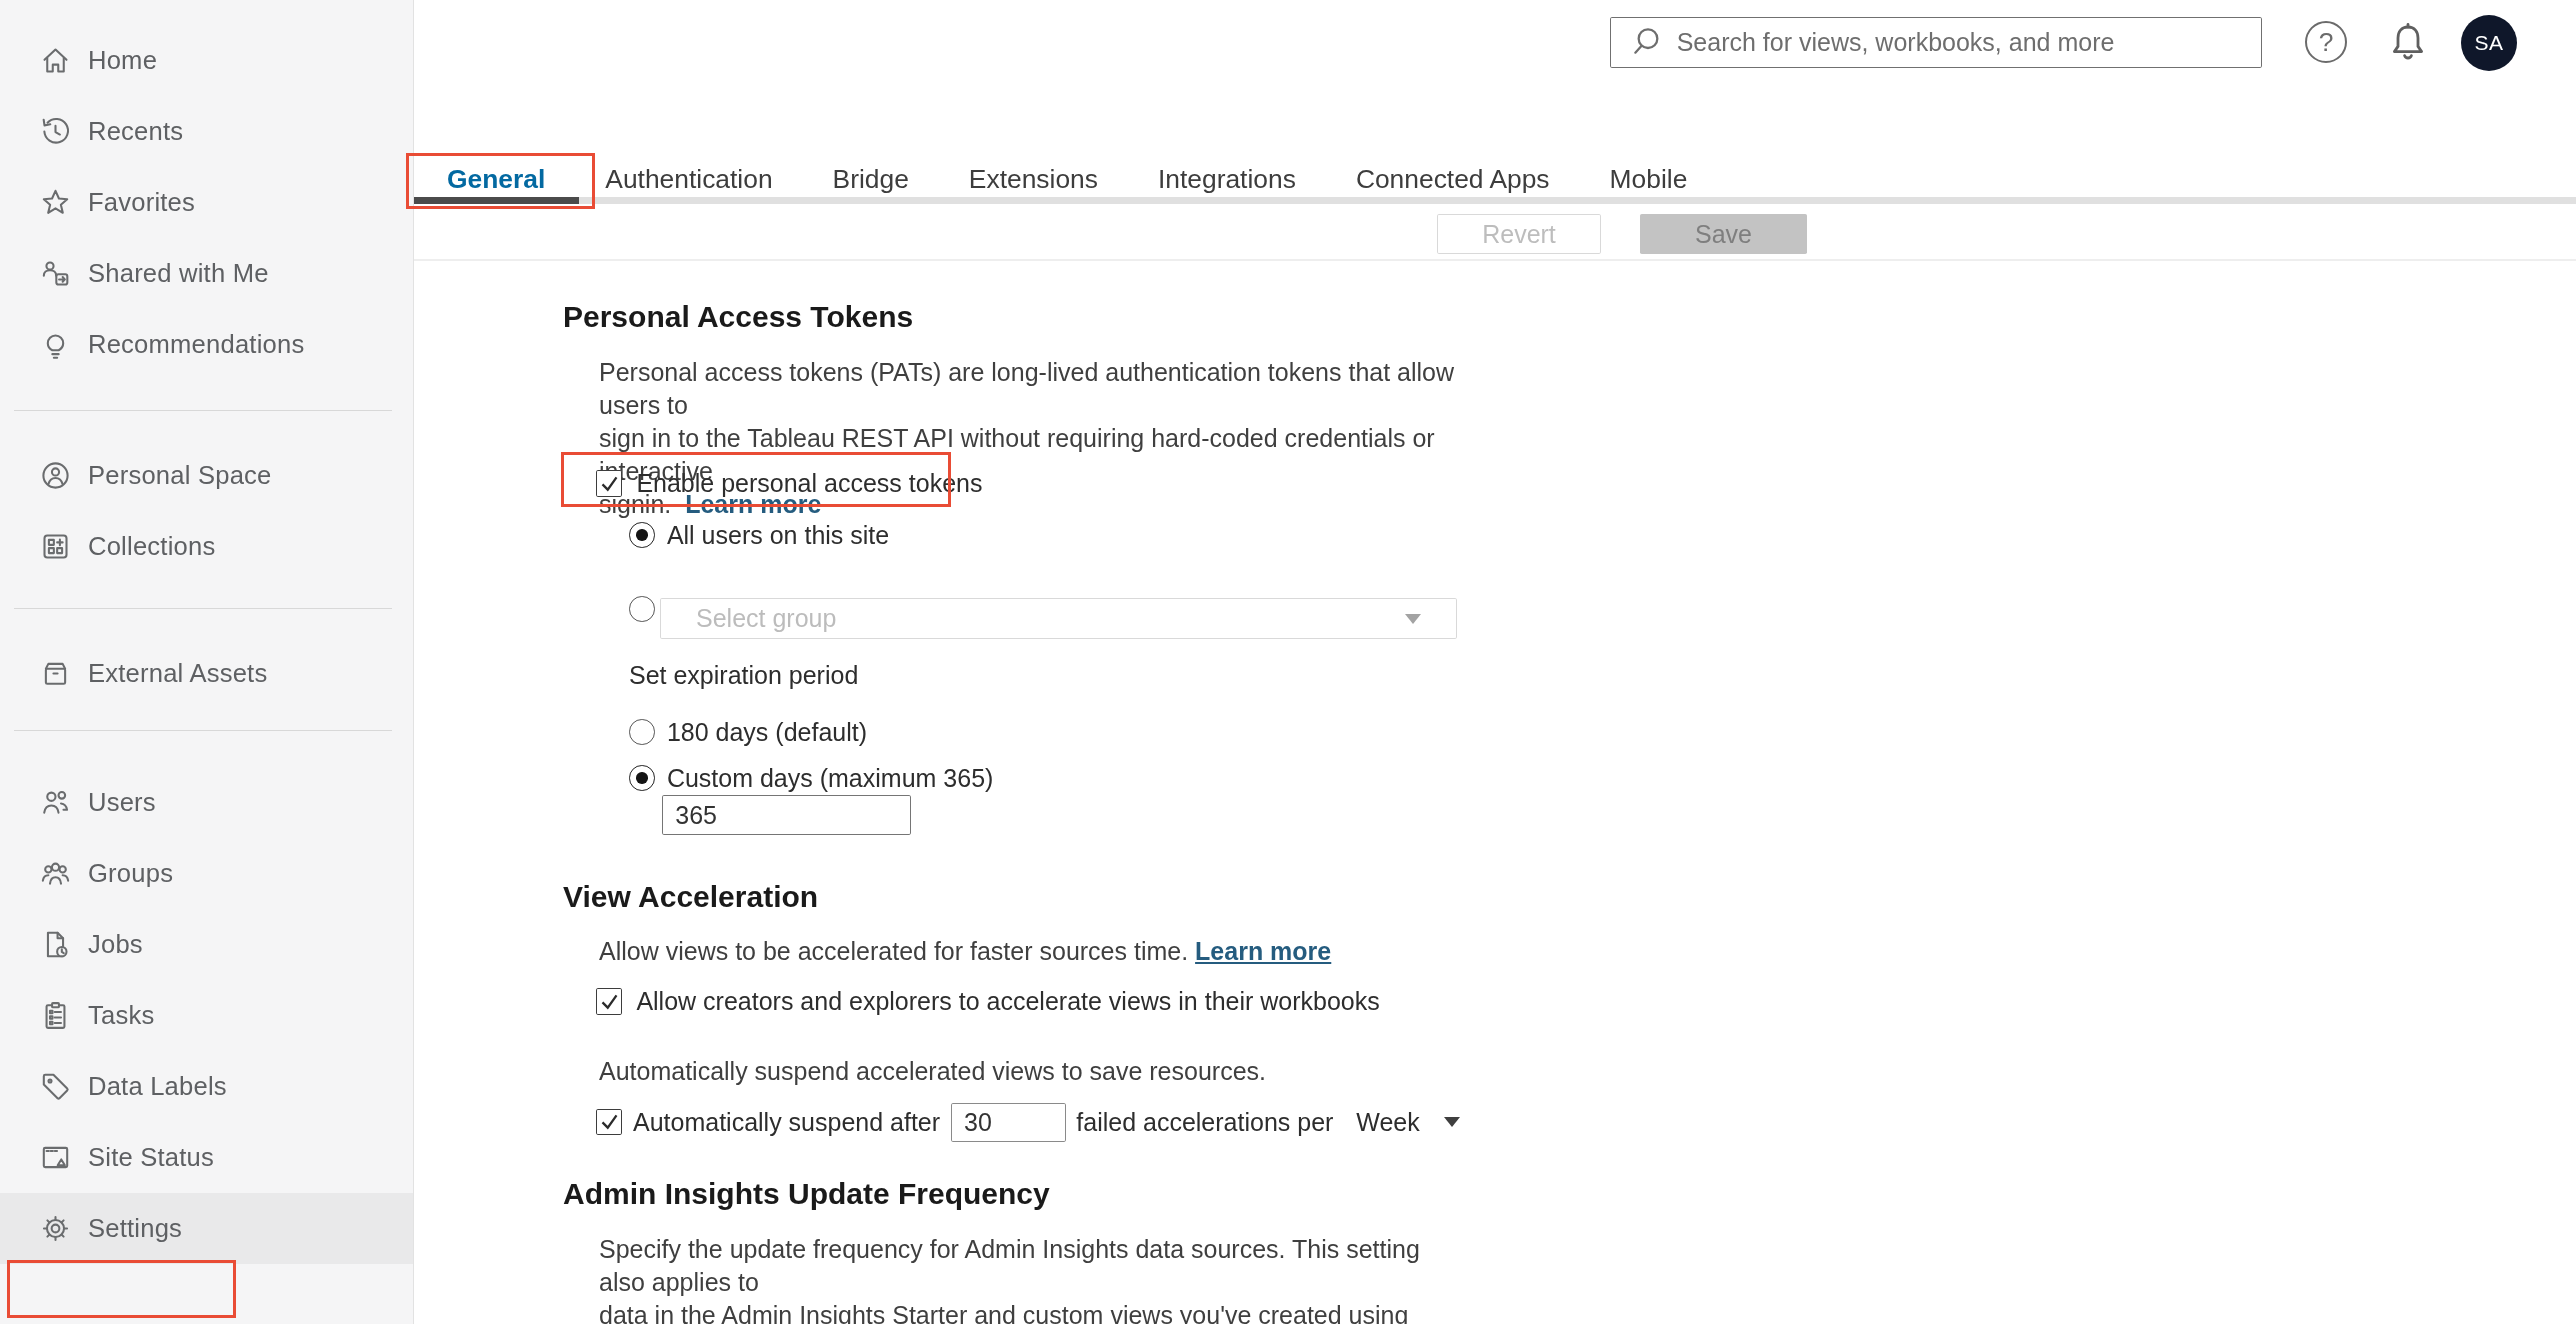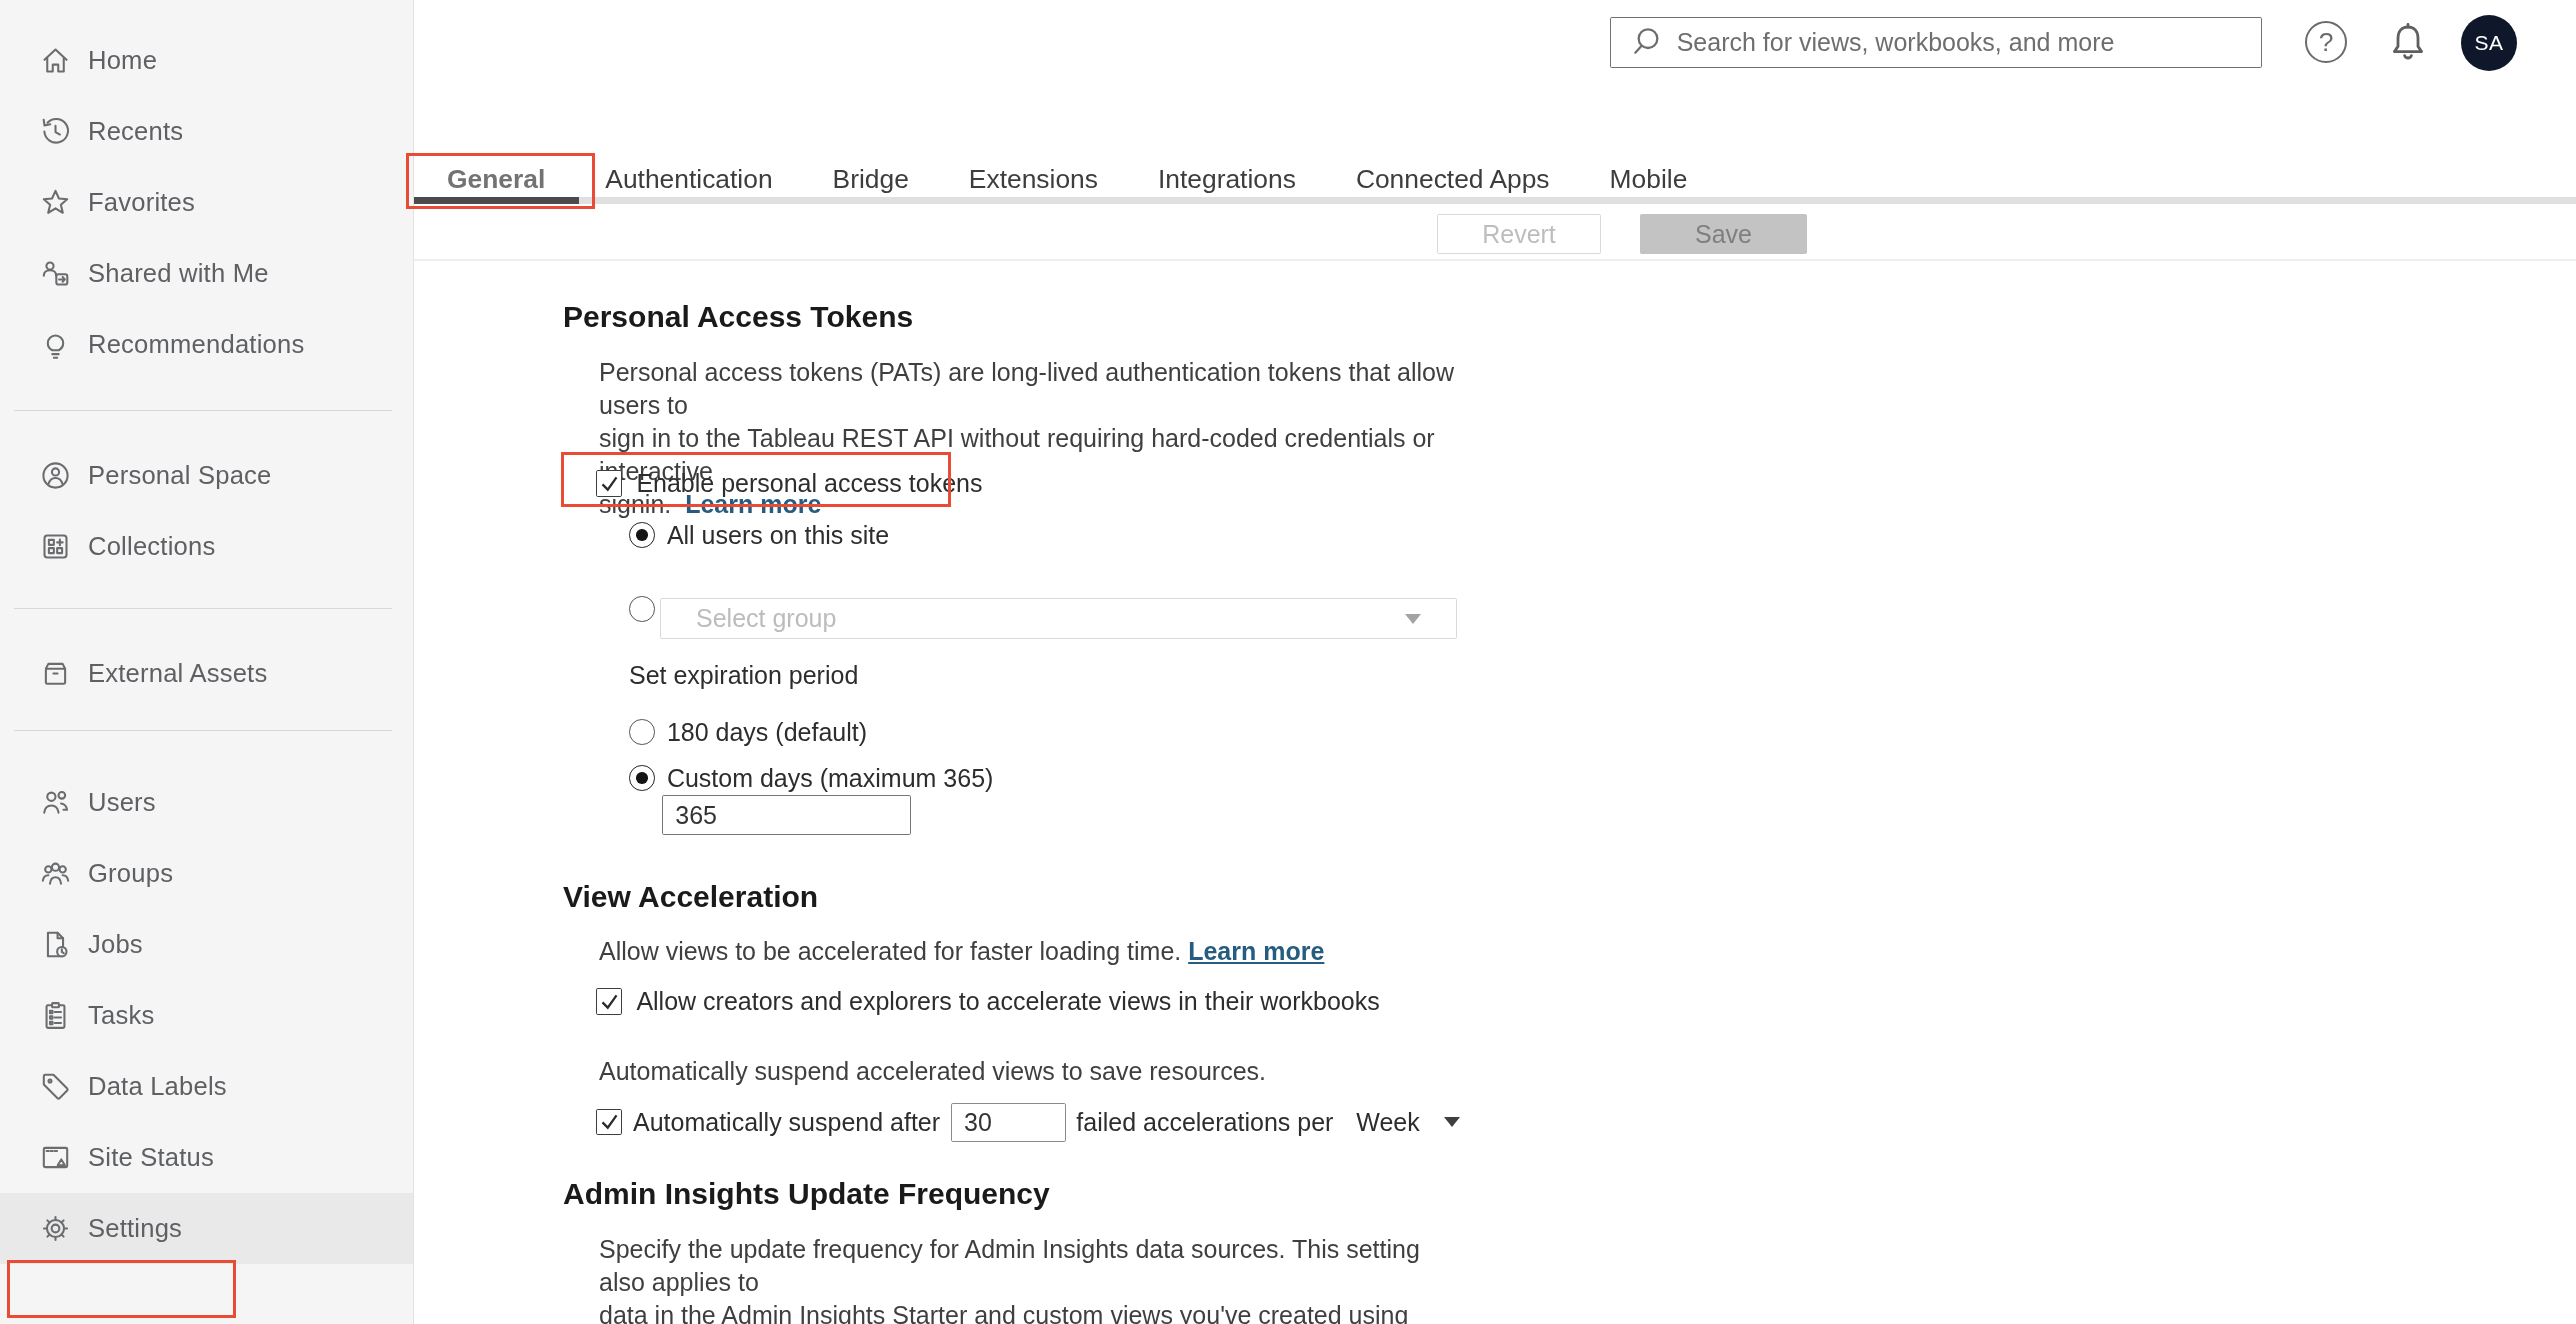--- a/index.html
+++ b/index.html
@@ -21,21 +21,21 @@
   #searchbox svg{width:32px;height:32px;stroke:#6e6e6e;fill:none;stroke-width:1.7;stroke-linecap:round;flex:none;}
   #searchbox input{border:none;outline:none;background:transparent;font-family:"Liberation Sans",sans-serif;font-size:25px;color:#333;width:564px;}
   #searchbox input::placeholder{color:#6e6e6e;opacity:1;}
   #help-icon{left:2305px;top:21px;width:42px;height:42px;border:2.6px solid #6b6b6b;border-radius:50%;box-sizing:border-box;display:flex;align-items:center;justify-content:center;font-size:26.4px;color:#6b6b6b;}
   #bell-icon{left:2384px;top:17.6px;width:48px;height:48px;}
   #bell-icon svg{width:48px;height:48px;stroke:#5f5f5f;fill:none;stroke-width:1.4;stroke-linecap:round;stroke-linejoin:round;}
   #avatar{left:2461px;top:15px;width:56px;height:56px;border-radius:50%;background:#0f172a;color:#fff;font-size:21px;letter-spacing:0.4px;display:flex;align-items:center;justify-content:center;}
   
   #tabbar{left:414px;top:164px;right:0;display:flex;gap:60px;padding-left:33px;}
   .tab{font-size:26.4px;color:#3d3d3d;white-space:nowrap;}
-  .tab.active{font-weight:bold;color:#737373;}
+  .tab.active{font-weight:bold;color:#0369a1;}
   #tabstrip{left:414px;top:197px;width:2162px;height:7px;background:#e0e0e0;}
   #tabink{width:165px;height:7px;background:#4b4b4b;}
   #toolbar-divider{left:414px;top:259px;width:2162px;height:1.8px;background:#eeeeee;}
   
   .btn{box-sizing:border-box;font-size:25px;display:flex;align-items:center;justify-content:center;border-radius:1.8px;}
   #btn-revert{left:1437px;top:214px;width:164px;height:40px;background:#fff;border:1.8px solid #d9d9d9;color:#bdbdbd;}
   #btn-save{left:1640px;top:214px;width:167px;height:40px;background:#c3c3c3;border:none;color:#7f7f7f;}
   
   .section{position:absolute;}
   .sec-title{font-size:30px;font-weight:bold;color:#1a1a1a;white-space:nowrap;}
@@ -310,21 +310,21 @@
         <span class="dot"></span>
       </span>
     <span class="ctl-label">Custom days (maximum 365)</span>
   </div>
   <input class="txt-input abs" style="left: 99px; top: 495px; width: 249px; height: 40px;" value="365">
 </section>
 
 <section class="section" style="left:563px;top:880px;width:1234px;height:300px;">
   <div class="sec-title abs" style="left:0;top:0;">View Acceleration</div>
   <div class="para abs" style="left:36px;top:55px;white-space:nowrap;">
-    <span>Allow views to be accelerated for faster loading time.</span>
+    <span>Allow views to be accelerated for faster sources time.</span>
     <a class="link u" href="#">Learn more</a>
   </div>
   <div class="ctl-row abs" style="left:33px;top:104px;height:35px;">
     <span class="checkbox">
         <svg viewBox="0 0 24 24">
           <polyline points="4,13 10,19 20,5"></polyline>
         </svg>
       </span>
     <span class="ctl-label">Allow creators and explorers to accelerate views in their workbooks</span>
   </div>

